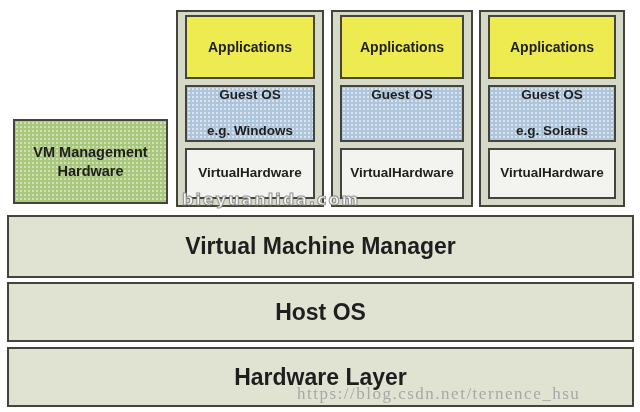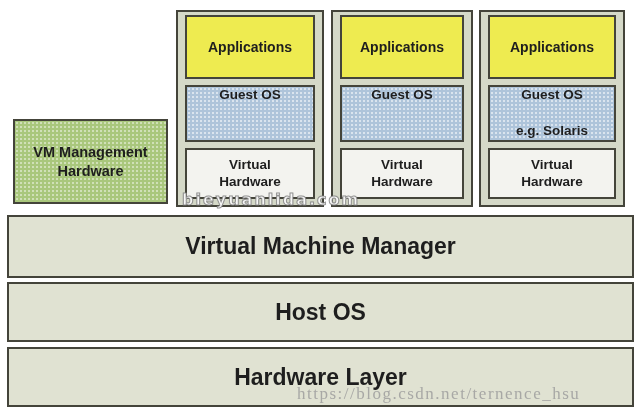--- a/index.html
+++ b/index.html
@@ -23,21 +23,21 @@
     font-weight:bold;font-size:14px;text-align:center;
   }
   .guest-box{
     height:57px;flex:none;box-sizing:border-box;margin-bottom:6px;
     border:2px solid #44443a;
     display:flex;flex-direction:column;align-items:center;justify-content:space-between;
     font-weight:bold;font-size:13.5px;line-height:1.25;text-align:center;
   }
   .vh-box{
     flex:1;box-sizing:border-box;background:#f3f3ef;border:2px solid #44443a;
-    display:flex;flex-direction:column;align-items:center;justify-content:center;
+    display:flex;align-items:center;justify-content:center;
     font-weight:bold;font-size:13.5px;line-height:1.2;text-align:center;
   }
   .dots-blue{
     background-color:#aec4da;
     background-image:radial-gradient(rgba(255,255,255,0.55) 0.8px, rgba(0,0,0,0) 0.9px);
     background-size:4px 4px;
   }
   .dots-green{
     background-color:#a9c77c;
     background-image:radial-gradient(rgba(255,255,255,0.45) 0.8px, rgba(0,0,0,0) 0.9px);
@@ -85,20 +85,21 @@
     <span class="line">VM Management</span>
     <span class="line">Hardware</span>
   </div>
 
   <div class="vm-column col1">
     <div class="app-box">
       <span>Applications</span>
     </div>
     <div class="guest-box dots-blue">
       <span class="line">Guest OS</span>
+      <span class="line">e.g. Windows</span>
     </div>
     <div class="vh-box">
       <span class="line">Virtual</span>
       <span class="line">Hardware</span>
     </div>
   </div>
 
   <div class="vm-column col2">
     <div class="app-box">
       <span>Applications</span>

